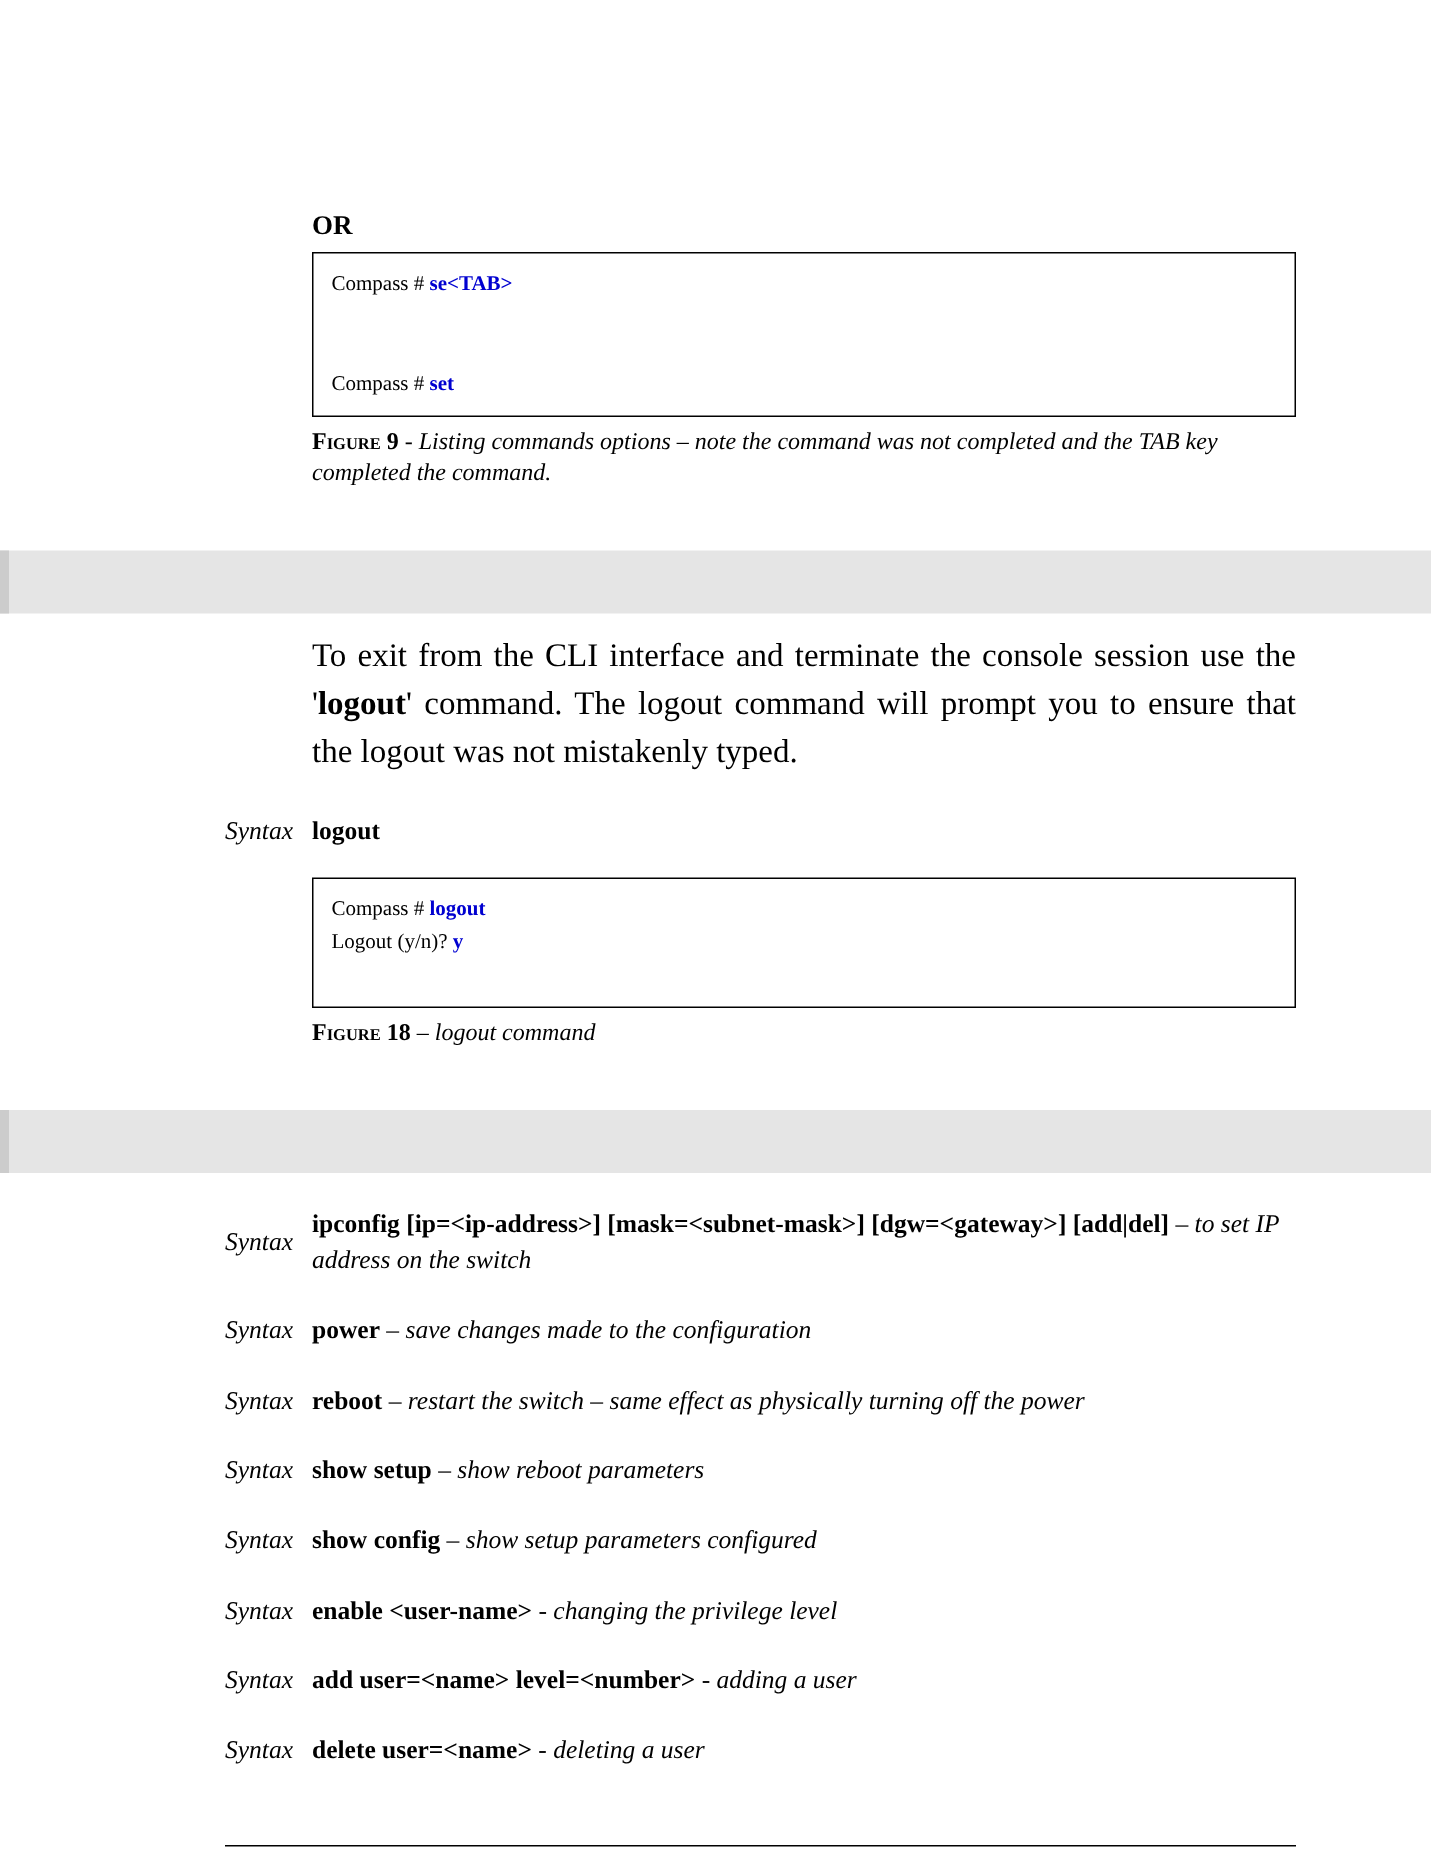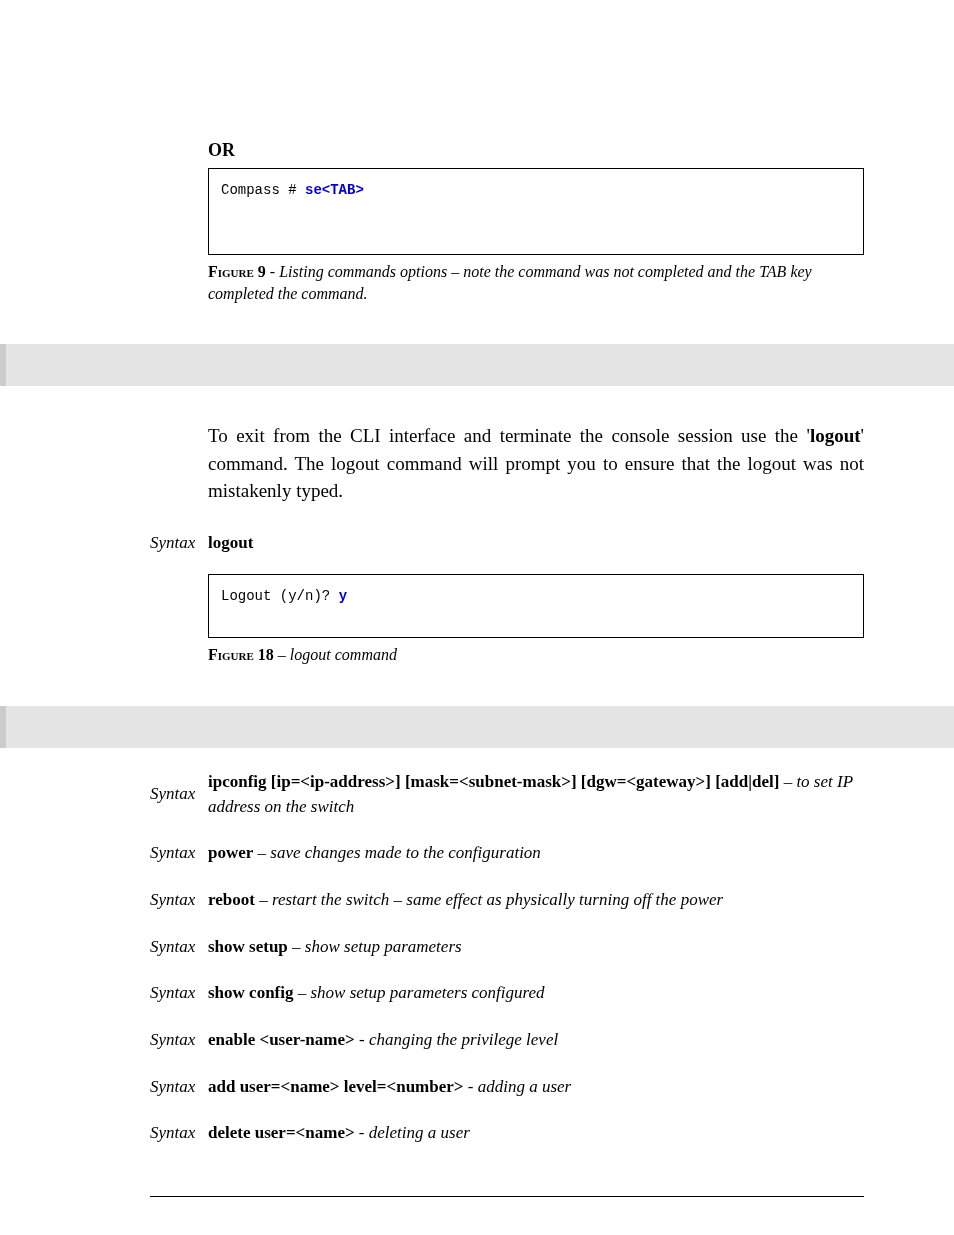--- a/index.html
+++ b/index.html
@@ -20,21 +20,21 @@
     font-size: 18px;
     margin-left: 58px;
     margin-top: 80px;
     margin-bottom: 7px;
   }
   .code-box {
     border: 1px solid #000;
     margin-left: 58px;
     margin-right: 0;
     padding: 10px 12px 8px 12px;
-    font-family: Liberation Mono, monospace;
+    font-family: Liberation Serif, serif;
     font-size: 14px;
     line-height: 1.6;
     box-sizing: border-box;
   }
   .code-line {
     white-space: pre;
   }
   .prompt { color: #000; }
   .cmd-blue { color: #0000d0; font-weight: bold; }
   .fig-caption {
@@ -47,22 +47,22 @@
   .fig-desc  { font-style: italic; }
   .section-bar {
     background: #e5e5e5;
     height: 42px;
     margin-left: -150px;
     margin-right: -90px;
     border-left: 6px solid #ccc;
   }
   .body-para {
     margin-left: 58px;
-    margin-top: 36px;
-    font-size: 19px;
+    margin-top: 12px;
+    font-size: 22px;
     line-height: 1.45;
     text-align: justify;
   }
   .body-para .kw { font-weight: bold; }
   .syntax-row {
     display: flex;
     align-items: center;
     margin-top: 18px;
     font-size: 17px;
     line-height: 1.45;
@@ -87,40 +87,42 @@
 <body>
 
 <div class="page">
 
   <div class="or-heading">OR</div>
 
   <div class="code-box">
     <div class="code-line"><span class="prompt">Compass # </span><span class="cmd-blue">se&lt;TAB&gt;</span></div>
     <div class="code-line"> </div>
     <div class="code-line"> </div>
+    <div class="code-line"><span class="prompt">Compass # </span><span class="cmd-blue">set</span></div>
   </div>
 
   <div class="fig-caption">
     <span class="fig-label">Figure 9</span><span>  -  </span><span class="fig-desc">Listing commands options – note the command was not completed and the TAB key completed the command.</span>
   </div>
 
   <div class="section-bar" style="margin-top:40px;"></div>
 
   <div class="body-para">
     <span>To exit from the CLI interface and terminate the console session use the '</span><span class="kw">logout</span><span>' command. The logout command will prompt you to ensure that the logout was not mistakenly typed.</span>
   </div>
 
   <div class="syntax-row" style="margin-top:26px;">
     <div class="label">Syntax</div>
     <div class="content">
       <span class="cmd">logout</span>
     </div>
   </div>
 
   <div class="code-box" style="margin-top:18px;">
+    <div class="code-line"><span class="prompt">Compass # </span><span class="cmd-blue">logout</span></div>
     <div class="code-line"><span class="prompt">Logout (y/n)? </span><span class="cmd-blue">y</span></div>
     <div class="code-line"> </div>
   </div>
 
   <div class="fig-caption">
     <span class="fig-label">Figure 18</span><span> – </span><span class="fig-desc">logout command</span>
   </div>
 
   <div class="section-bar" style="margin-top:40px;"></div>
 
@@ -132,21 +134,21 @@
     <div class="syntax-row">
       <div class="label">Syntax</div>
       <div class="content"><span class="cmd">power</span><span> – </span><span class="desc">save changes made to the configuration</span></div>
     </div>
     <div class="syntax-row">
       <div class="label">Syntax</div>
       <div class="content"><span class="cmd">reboot</span><span> – </span><span class="desc">restart the switch – same effect as physically turning off the power</span></div>
     </div>
     <div class="syntax-row">
       <div class="label">Syntax</div>
-      <div class="content"><span class="cmd">show setup</span><span> – </span><span class="desc">show setup parameters</span></div>
+      <div class="content"><span class="cmd">show setup</span><span> – </span><span class="desc">show reboot parameters</span></div>
     </div>
     <div class="syntax-row">
       <div class="label">Syntax</div>
       <div class="content"><span class="cmd">show config</span><span> – </span><span class="desc">show setup parameters configured</span></div>
     </div>
     <div class="syntax-row">
       <div class="label">Syntax</div>
       <div class="content"><span class="cmd">enable &lt;user-name&gt;</span><span> - </span><span class="desc">changing the privilege level</span></div>
     </div>
     <div class="syntax-row">

